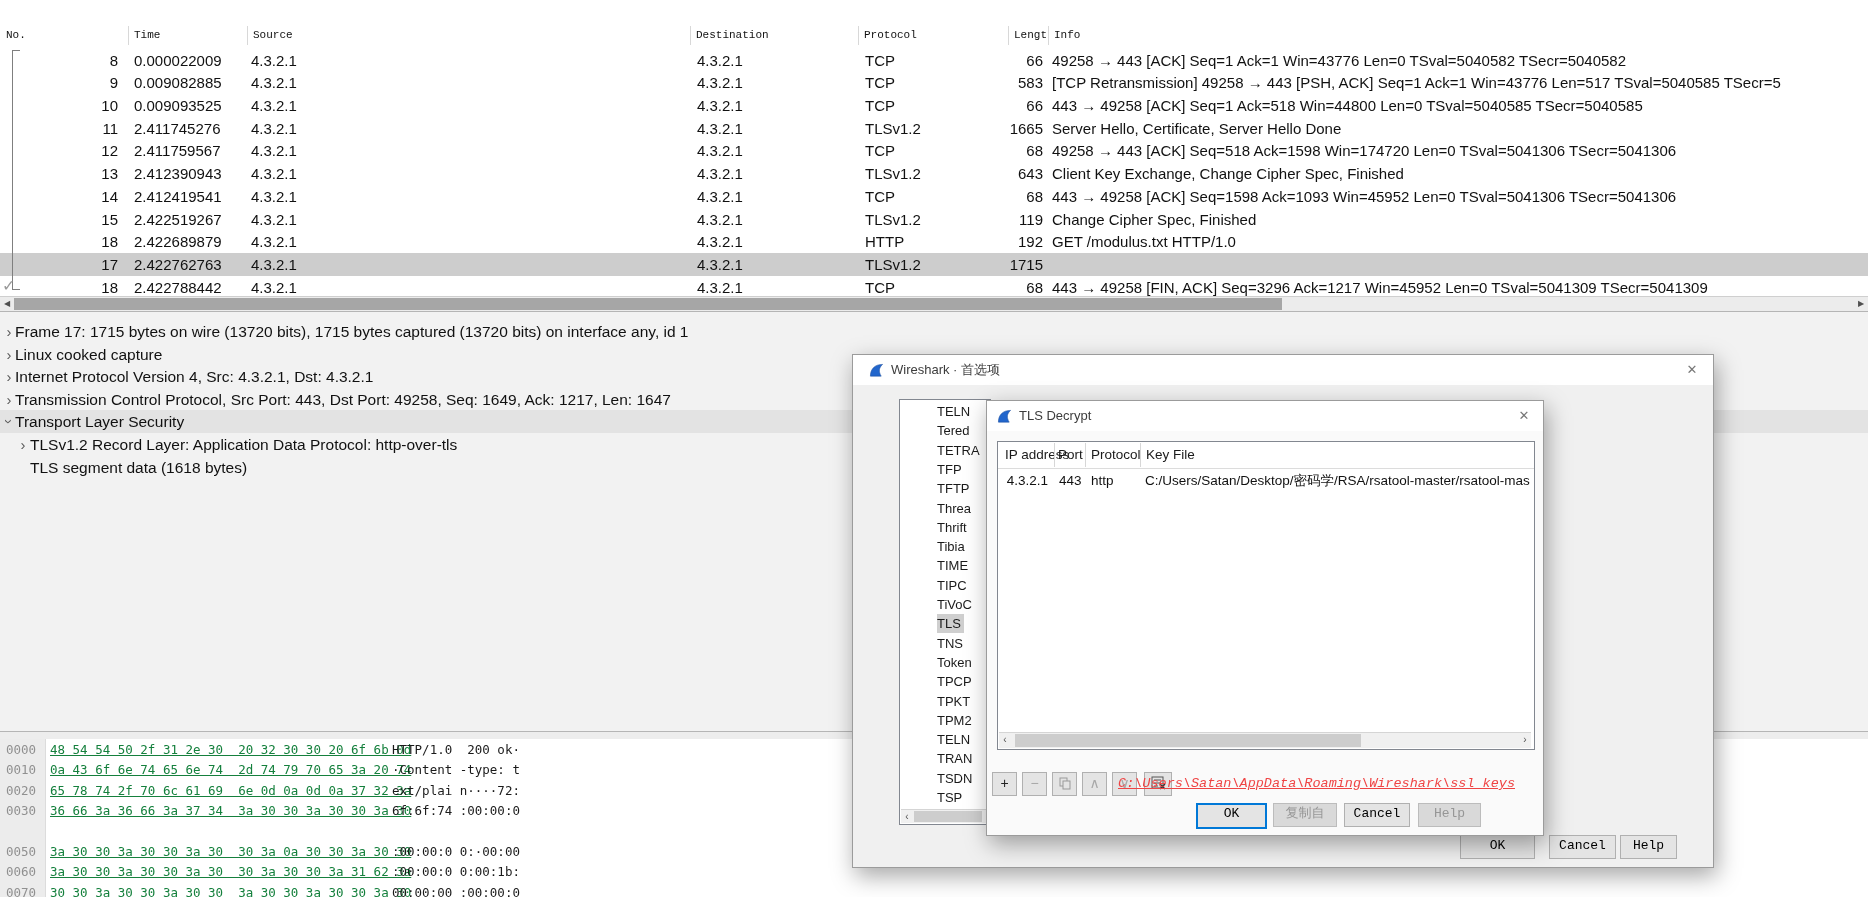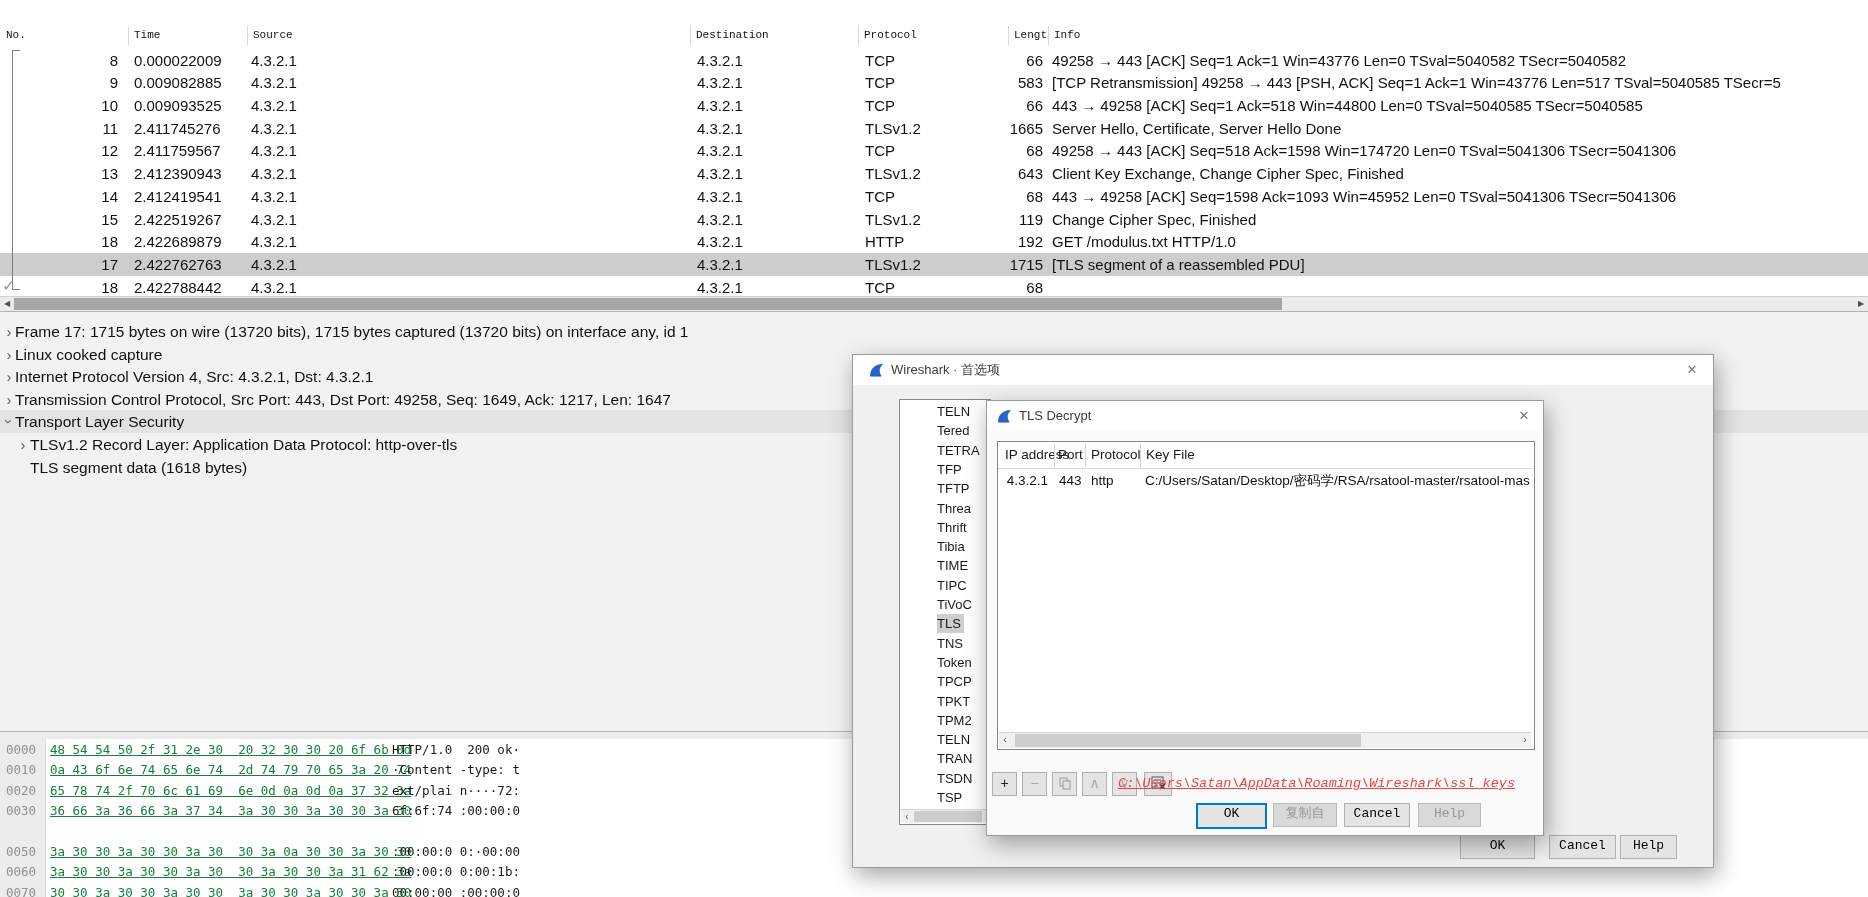--- a/index.html
+++ b/index.html
@@ -205,29 +205,29 @@
         <span class="pc len">192</span>
         <span class="pc info">GET /modulus.txt HTTP/1.0</span>
     </div>
     <div class="prow sel" style="top:207.9px">
       <span class="pc no">17</span>
         <span class="pc time">2.422762763</span>
         <span class="pc src">4.3.2.1</span>
         <span class="pc dst">4.3.2.1</span>
         <span class="pc proto">TLSv1.2</span>
         <span class="pc len">1715</span>
-        <span class="pc info">[TLS segment of a reassembled PDU]</span>
     </div>
     <div class="prow" style="top:230.6px">
       <span class="pc no">18</span>
         <span class="pc time">2.422788442</span>
         <span class="pc src">4.3.2.1</span>
         <span class="pc dst">4.3.2.1</span>
         <span class="pc proto">TCP</span>
         <span class="pc len">68</span>
+        <span class="pc info">443 → 49258 [FIN, ACK] Seq=3296 Ack=1217 Win=45952 Len=0 TSval=5041309 TSecr=5041309</span>
     </div>
 
     <div class="abs bracket" style="left:12px;top:5px;width:1px;height:240px"></div>
     <div class="abs bracket" style="left:12px;top:5px;width:8px;height:1px"></div>
     <div class="abs bracket" style="left:12px;top:244px;width:8px;height:1px"></div>
     <div class="abs" id="related-check">✓</div>
   </div>
 
   <div class="abs" id="pl-scroll">
     <div class="sarrow" style="left:0">◀</div>

